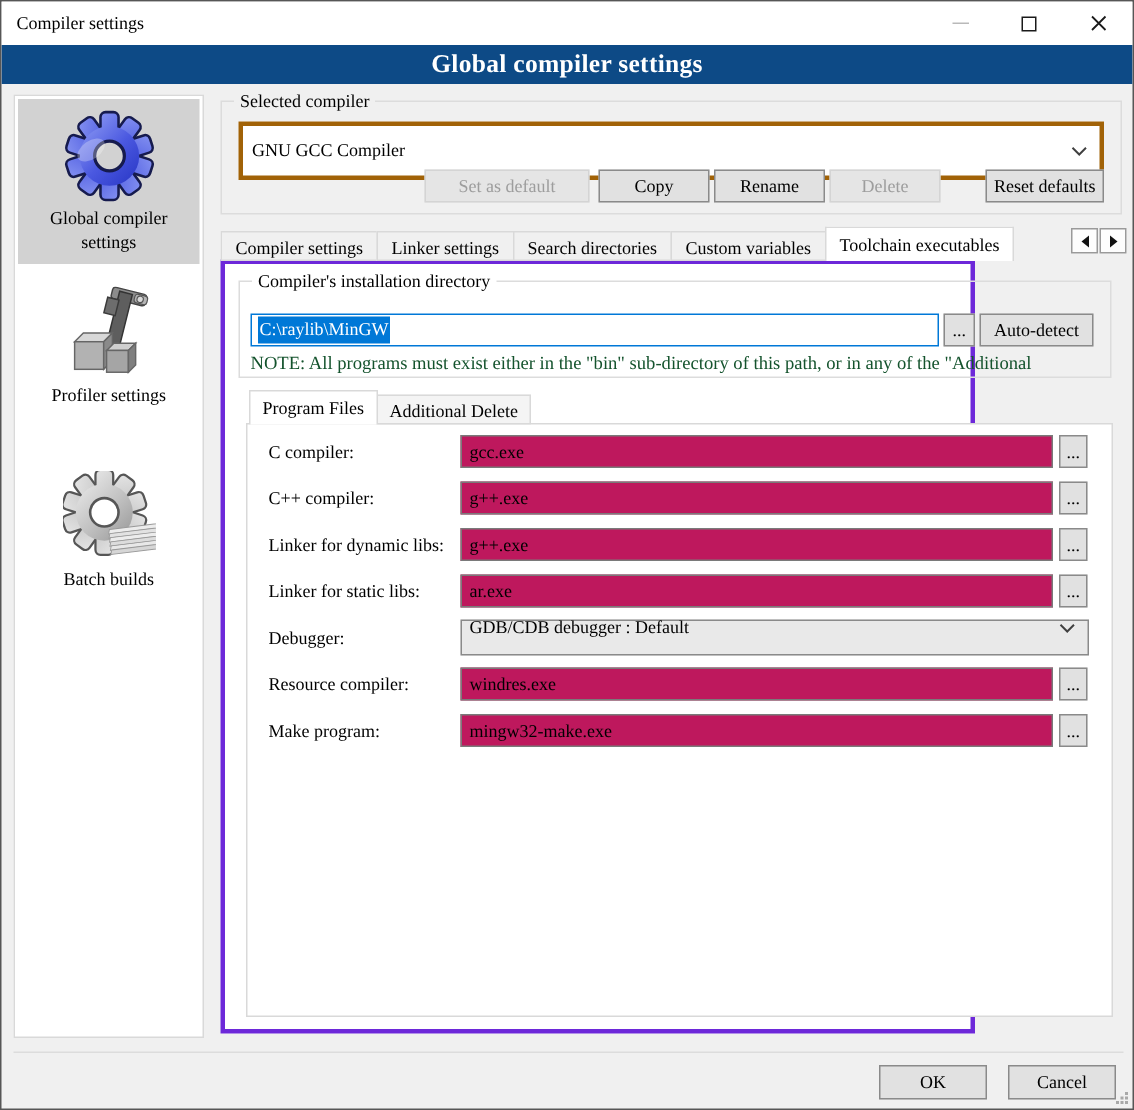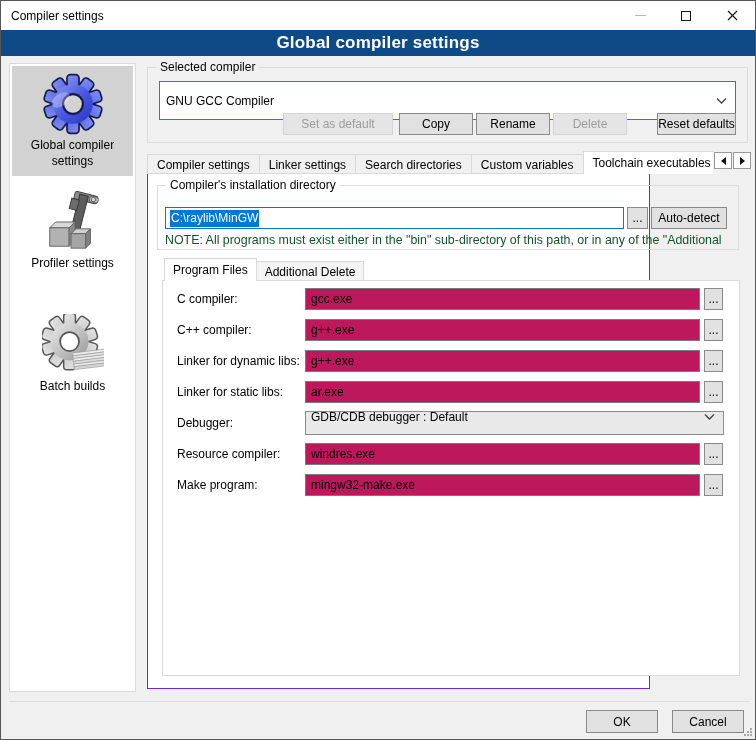--- a/index.html
+++ b/index.html
@@ -1,20 +1,20 @@
 <!DOCTYPE html>
 <html><head>
 <meta charset="utf-8">
 <style>
   html,body{margin:0;padding:0;background:#cfcfcf;}
   *{box-sizing:border-box;}
   .window{
     position:relative;width:756px;height:740px;
     border:1px solid #565656;background:#f0f0f0;
-    font-family:Liberation Sans, sans-serif;font-size:12px;color:#000;
+    font-family:Liberation Serif, serif;font-size:12px;color:#000;
     overflow:hidden;
   }
   
   .titlebar{height:29px;background:#ffffff;display:flex;align-items:center;}
   .titlebar .title{padding-left:10px;font-size:12px;}
   .win-controls{margin-left:auto;display:flex;height:100%;}
   .win-btn{width:46px;display:flex;align-items:center;justify-content:center;cursor:default;}
   .min-glyph{width:11px;height:1px;background:#b9b9b9;}
   .max-glyph{width:10px;height:10px;border:1px solid #1a1a1a;}
   
@@ -32,21 +32,21 @@
   
   .btn{background:#e1e1e1;border:1px solid #8a8a8a;font-family:inherit;
     font-size:12px;color:#000;display:flex;align-items:center;justify-content:center;padding:0;}
   .btn.disabled{color:#9d9d9d;background:#e5e5e5;border-color:#d4d4d4;}
   .groupbox{position:absolute;border:1px solid #dcdcdc;}
   .group-label{position:absolute;top:-8px;left:8px;padding:0 4px;font-size:12px;background:#f0f0f0;}
   .chev{flex:none;}
   
   .group-compiler{left:146px;top:66px;width:601px;height:76px;}
   .combo-main{position:absolute;left:11px;right:11px;top:13px;height:39px;background:#fff;
-    border:1px solid #a16207;display:flex;align-items:center;padding:0 8px 0 6px;}
+    border:3px solid #a16207;display:flex;align-items:center;padding:0 8px 0 6px;}
   .combo-main .chev{margin-left:auto;}
   .btnrow{position:absolute;right:11px;bottom:7px;display:flex;height:22px;}
   .btnrow .btn{height:22px;}
   .b-sad{width:110px;}
   .b-copy{width:74px;margin-left:6px;}
   .b-rename{width:74px;margin-left:3px;}
   .b-delete{width:74px;margin-left:3px;}
   .b-reset{width:79px;margin-left:30px;}
   
   .tabs{position:absolute;left:146px;top:150px;width:566px;height:23px;
@@ -55,21 +55,21 @@
     border:1px solid #d9d9d9;margin-left:-1px;font-size:12px;}
   .tab:first-child{margin-left:0;}
   .tab.active{height:23px;padding-top:4px;background:#fff;border-bottom:none;position:relative;z-index:3;}
   .tab-arrows{position:absolute;left:712px;top:151px;display:flex;z-index:2;}
   .tab-arrow{width:18px;height:17px;background:#fdfdfd;border:1px solid #9a9a9a;
     display:flex;align-items:center;justify-content:center;margin-left:1px;}
   .tri-left{width:0;height:0;border-top:4px solid transparent;border-bottom:4px solid transparent;border-right:5px solid #111;}
   .tri-right{width:0;height:0;border-top:4px solid transparent;border-bottom:4px solid transparent;border-left:5px solid #111;}
   
   .tabpage{position:absolute;left:146px;top:172px;width:503px;height:516px;
-    background:#fff;border:1px solid #6d28d9;z-index:1;}
+    background:#fff;border:3px solid #6d28d9;z-index:1;}
   .group-install{left:9px;top:11px;width:582px;height:65px;border-color:#dcdcdc;}
   .group-install .group-label{background:#fff;}
   .install-input{position:absolute;left:7px;top:21px;width:459px;height:22px;
     border:1px solid #0078d7;background:#fff;display:flex;align-items:center;padding-left:4px;}
   .install-input .sel{background:#0078d7;color:#fff;padding:1px 1px 2px;}
   .browse-install{position:absolute;left:469px;top:21px;width:21px;height:22px;}
   .autodetect{position:absolute;left:493px;top:21px;width:76px;height:22px;}
   .note{position:absolute;left:7px;top:47px;right:4px;color:#14532d;
     font-size:12.4px;white-space:nowrap;overflow:hidden;}
   

